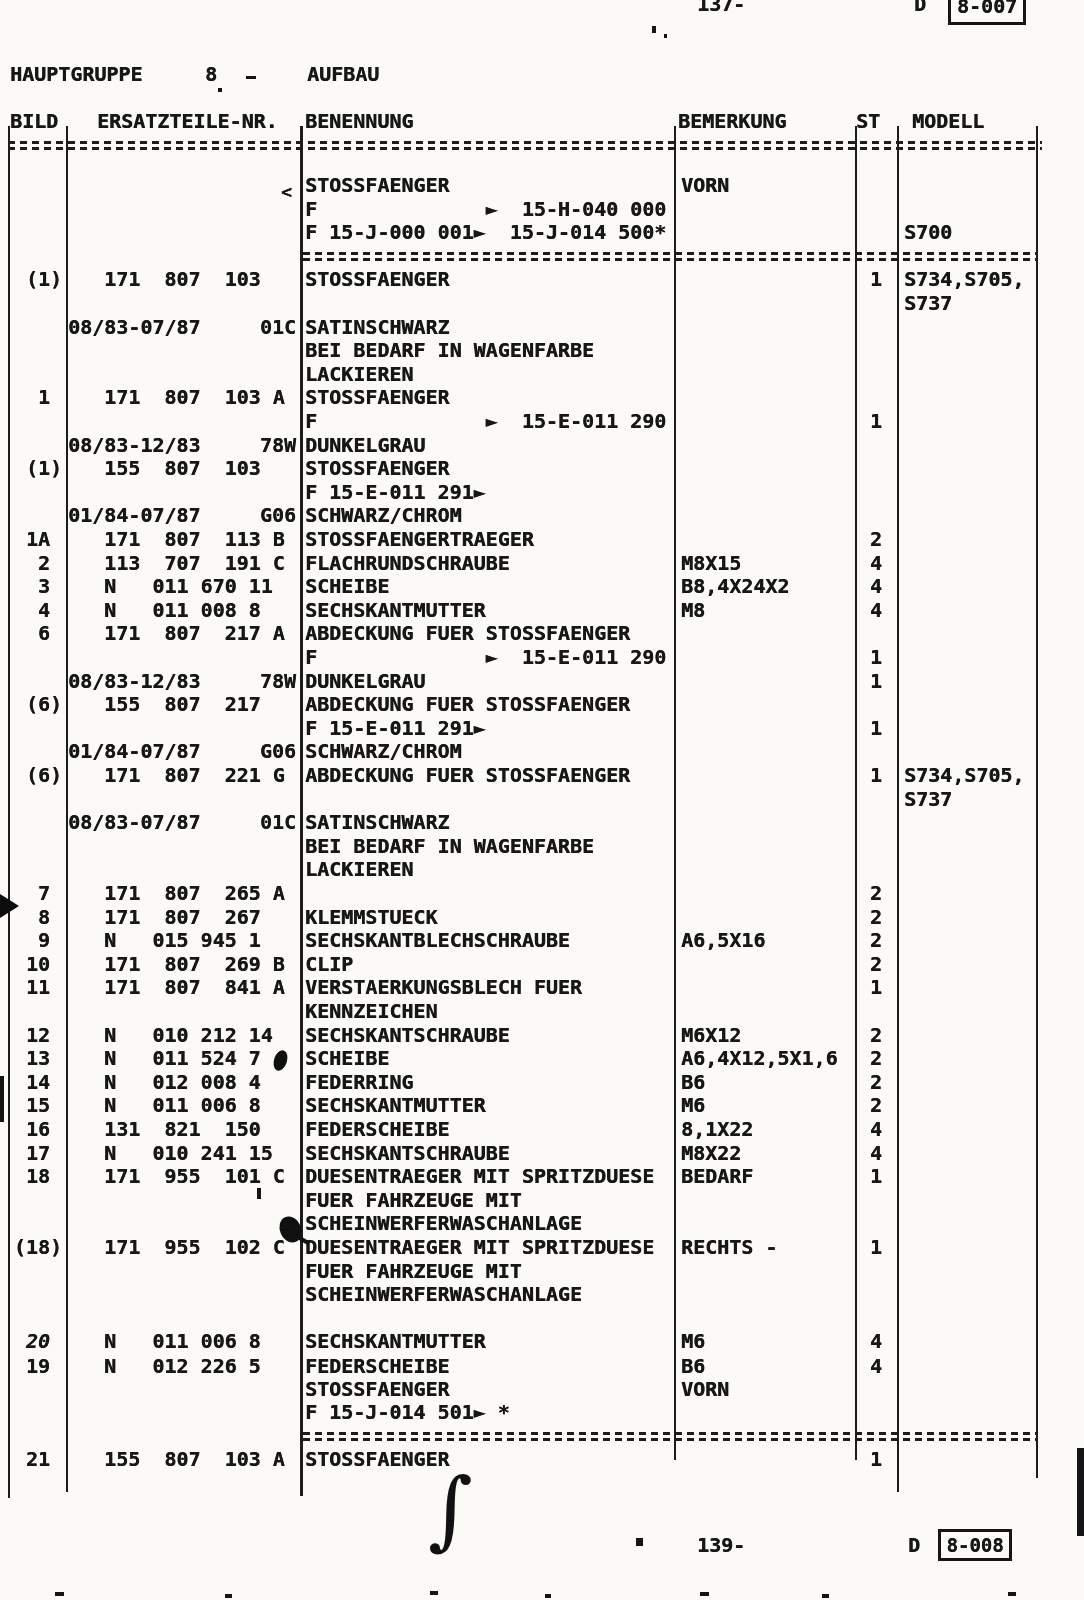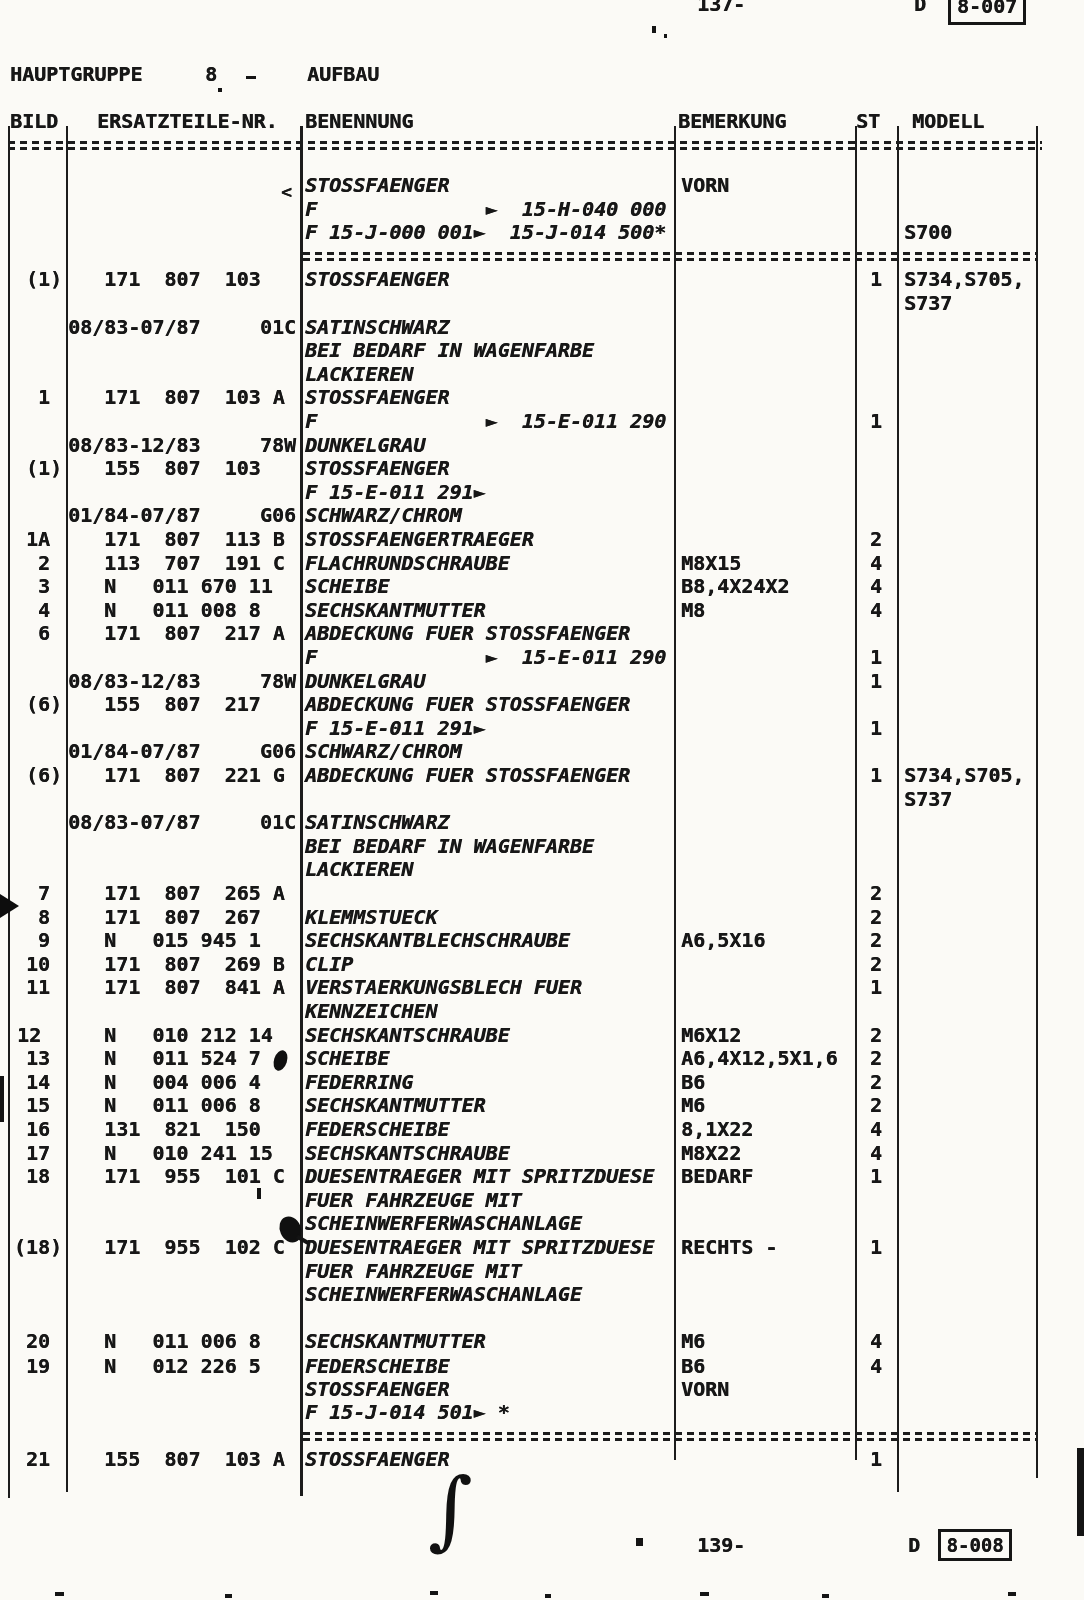--- a/index.html
+++ b/index.html
@@ -23,21 +23,21 @@
   .dsep{position:absolute;height:9px;background:
     repeating-linear-gradient(90deg,#1c1c1c 0 7px,rgba(0,0,0,0) 7px 12px) 0 0/100% 3px no-repeat,
     repeating-linear-gradient(90deg,#1c1c1c 0 7px,rgba(0,0,0,0) 7px 12px) 0 6px/100% 3px no-repeat;}
   
   #rows{position:absolute;left:0;top:174px;width:1084px;}
   .row{position:absolute;left:0;width:1084px;height:24px;}
   .cell{position:absolute;top:0;white-space:pre;text-shadow:0.4px 0 0 currentColor;box-sizing:border-box;}
   .c-bild{left:8px;width:54px;text-align:right;}
   .c-nr{left:68px;width:230px;}
   .c-code{left:232px;width:64px;text-align:right;}
-  .c-ben{left:305px;width:366px;font-style:italic;}
+  .c-ben{left:305px;width:366px;}
   .c-bem{left:681px;width:172px;}
   .c-st{left:856px;width:40px;text-align:right;padding-right:14px;}
   .c-mod{left:904px;width:138px;}
   
   .codebox{position:absolute;border:3px solid #161616;text-align:center;text-shadow:0.4px 0 0 currentColor;}
   
   .mark{position:absolute;background:#141414;}
   .blob{position:absolute;background:#101010;border-radius:50%;}
   .tri{position:absolute;width:0;height:0;border-top:12px solid transparent;border-bottom:12px solid transparent;border-left:19px solid #0d0d0d;}
   .stroke{position:absolute;font-family:"DejaVu Serif",serif;font-weight:normal;color:#111;}
@@ -239,36 +239,36 @@
       <div class="row" style="top: 802.4px;">
         <div class="cell c-bild" style="padding-right: 12px;">11</div>
         <div class="cell c-nr">   171  807  841 A</div>
         <div class="cell c-ben">VERSTAERKUNGSBLECH FUER</div>
         <div class="cell c-st">1</div>
       </div>
       <div class="row" style="top: 826px;">
         <div class="cell c-ben">KENNZEICHEN</div>
       </div>
       <div class="row" style="top: 849.6px;">
-        <div class="cell c-bild" style="padding-right: 12px; text-align: center;">12</div>
+        <div class="cell c-bild" style="padding-right: 12px;">12</div>
         <div class="cell c-nr">   N   010 212 14</div>
         <div class="cell c-ben">SECHSKANTSCHRAUBE</div>
         <div class="cell c-bem">M6X12</div>
         <div class="cell c-st">2</div>
       </div>
       <div class="row" style="top: 873.2px;">
         <div class="cell c-bild" style="padding-right: 12px;">13</div>
         <div class="cell c-nr">   N   011 524 7</div>
         <div class="cell c-ben">SCHEIBE</div>
         <div class="cell c-bem">A6,4X12,5X1,6</div>
         <div class="cell c-st">2</div>
       </div>
       <div class="row" style="top: 896.8px;">
         <div class="cell c-bild" style="padding-right: 12px;">14</div>
-        <div class="cell c-nr">   N   004 006 4</div>
+        <div class="cell c-nr">   N   012 008 4</div>
         <div class="cell c-ben">FEDERRING</div>
         <div class="cell c-bem">B6</div>
         <div class="cell c-st">2</div>
       </div>
       <div class="row" style="top: 920.4px;">
         <div class="cell c-bild" style="padding-right: 12px;">15</div>
         <div class="cell c-nr">   N   011 006 8</div>
         <div class="cell c-ben">SECHSKANTMUTTER</div>
         <div class="cell c-bem">M6</div>
         <div class="cell c-st">2</div>
@@ -314,21 +314,21 @@
         <div class="cell c-ben">SCHEINWERFERWASCHANLAGE</div>
       </div>
       <div class="row" style="top: 1181px;">
         <div class="cell c-bild" style="padding-right: 12px;">19</div>
         <div class="cell c-nr">   N   012 226 5</div>
         <div class="cell c-ben">FEDERSCHEIBE</div>
         <div class="cell c-bem">B6</div>
         <div class="cell c-st">4</div>
       </div>
       <div class="row" style="top: 1156.4px;">
-        <div class="cell c-bild" style="padding-right: 12px;">20</div>
+        <div class="cell c-bild" style="padding-right: 12px; font-style: italic;">20</div>
         <div class="cell c-nr">   N   011 006 8</div>
         <div class="cell c-ben">SECHSKANTMUTTER</div>
         <div class="cell c-bem">M6</div>
         <div class="cell c-st">4</div>
       </div>
       <div class="row" style="top: 1203.6px;">
         <div class="cell c-ben">STOSSFAENGER</div>
         <div class="cell c-bem">VORN</div>
       </div>
       <div class="row" style="top: 1227.2px;">

